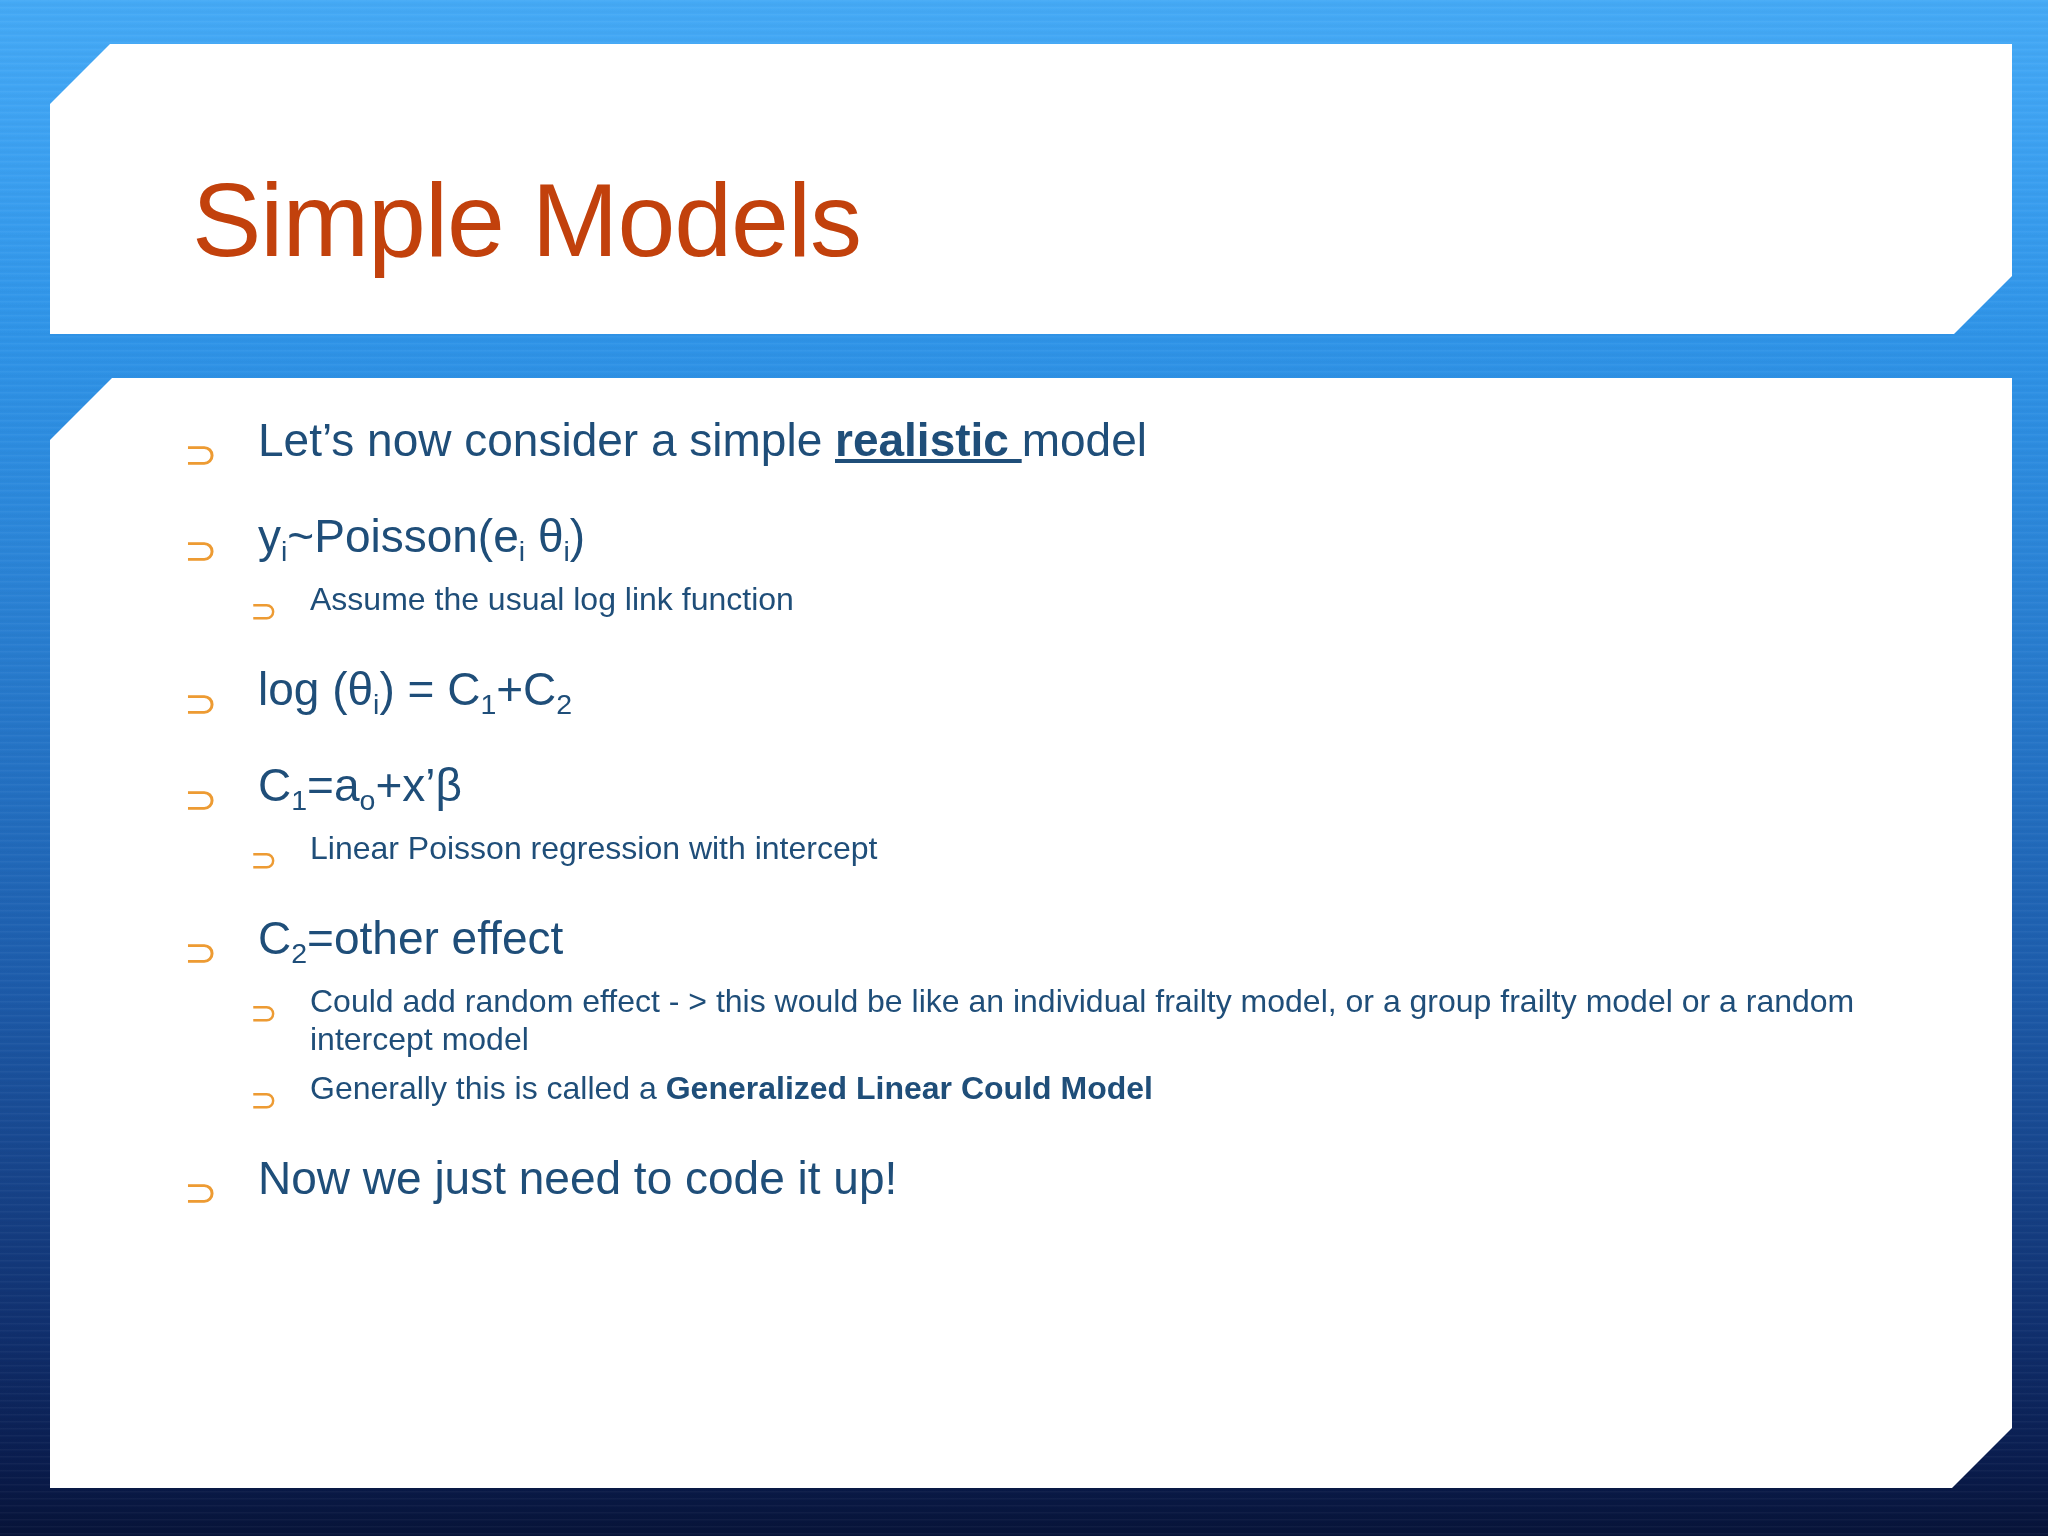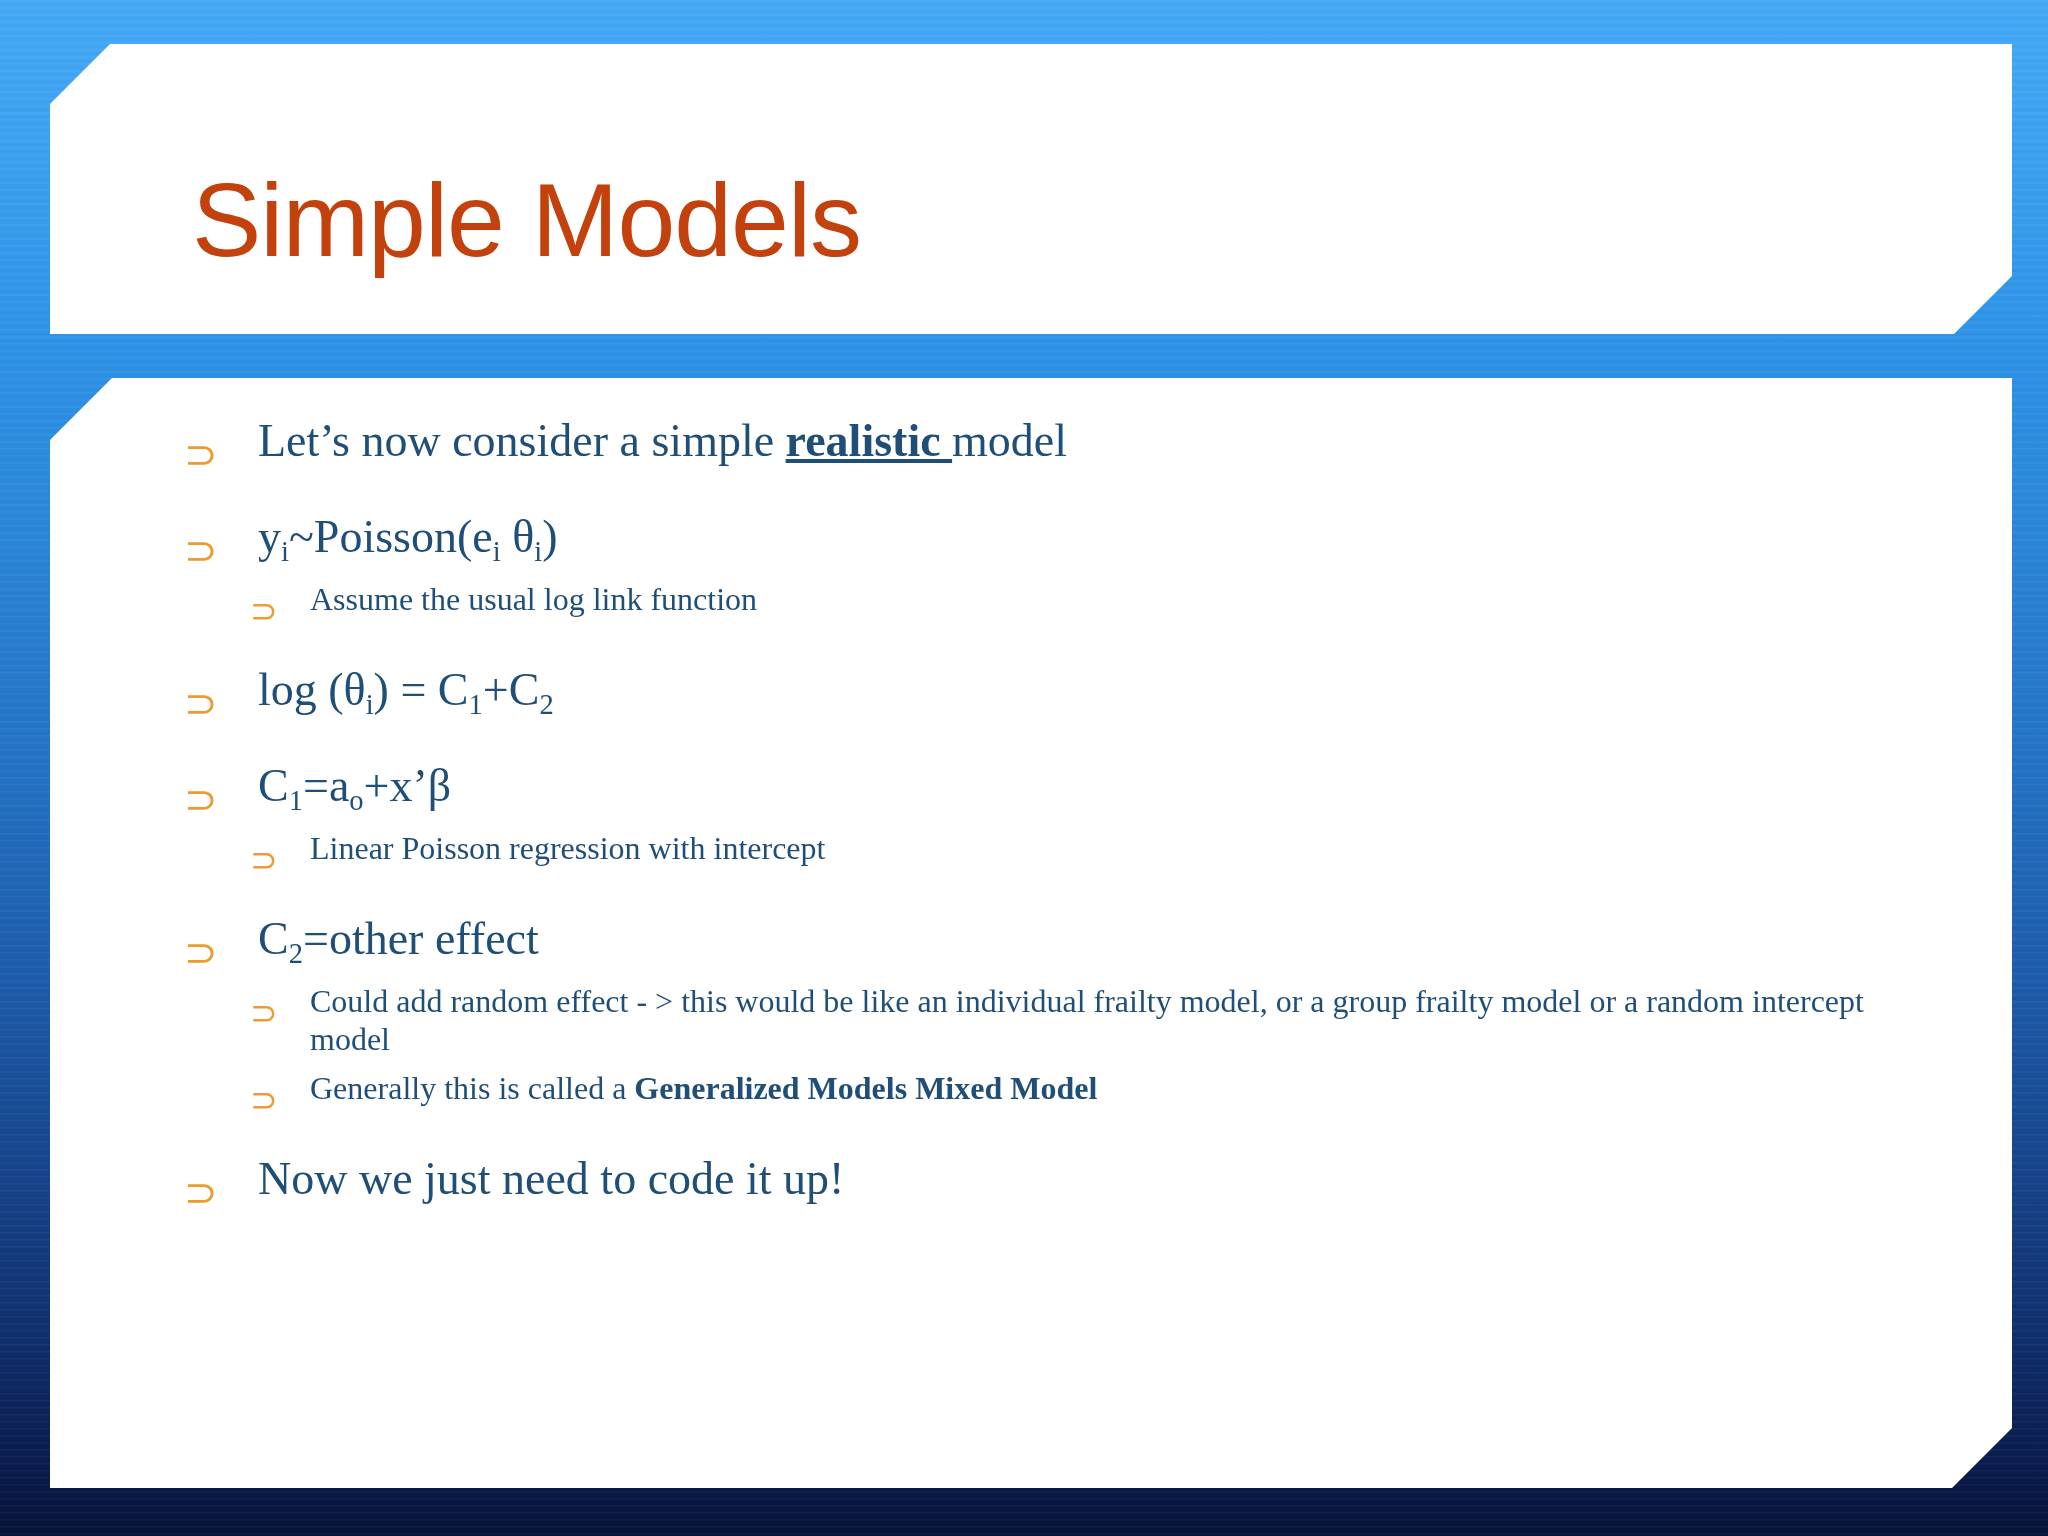--- a/index.html
+++ b/index.html
@@ -90,21 +90,20 @@
   .bullet-row .marker {
     flex: 0 0 auto;
     color: #ed9b33;
     font-weight: 400;
     line-height: 1;
     user-select: none;
   }
   .bullet-row .btext {
     flex: 1 1 auto;
     color: #1f4e79;
-    font-family: Liberation Serif, serif;
   }
 
   
   .lvl1 { margin-top: 0; }
   .lvl1 .marker {
     width: 74px;
     font-size: 40px;
     padding-top: 20px;
   }
   .lvl1 .btext {
@@ -184,21 +183,21 @@
           <span class="btext"><span>C</span><sub class="sb">2</sub><span>=other effect</span></span>
         </div>
         <div class="sp-sm"></div>
         <div class="bullet-row lvl2">
           <span class="marker">⊃</span>
           <span class="btext"><span>Could add random effect - &gt; this would be like an individual frailty model, or a group frailty model or a random intercept model</span></span>
         </div>
         <div class="sp-sm"></div>
         <div class="bullet-row lvl2">
           <span class="marker">⊃</span>
-          <span class="btext"><span>Generally this is called a </span><b class="strong">Generalized Models Mixed Model</b></span>
+          <span class="btext"><span>Generally this is called a </span><b class="strong">Generalized Linear Could Model</b></span>
         </div>
         <div class="sp-lg"></div>
         <div class="bullet-row lvl1">
           <span class="marker">⊃</span>
           <span class="btext"><span>Now we just need to code it up!</span></span>
         </div>
       </div>
   </div>
 </div>
 

